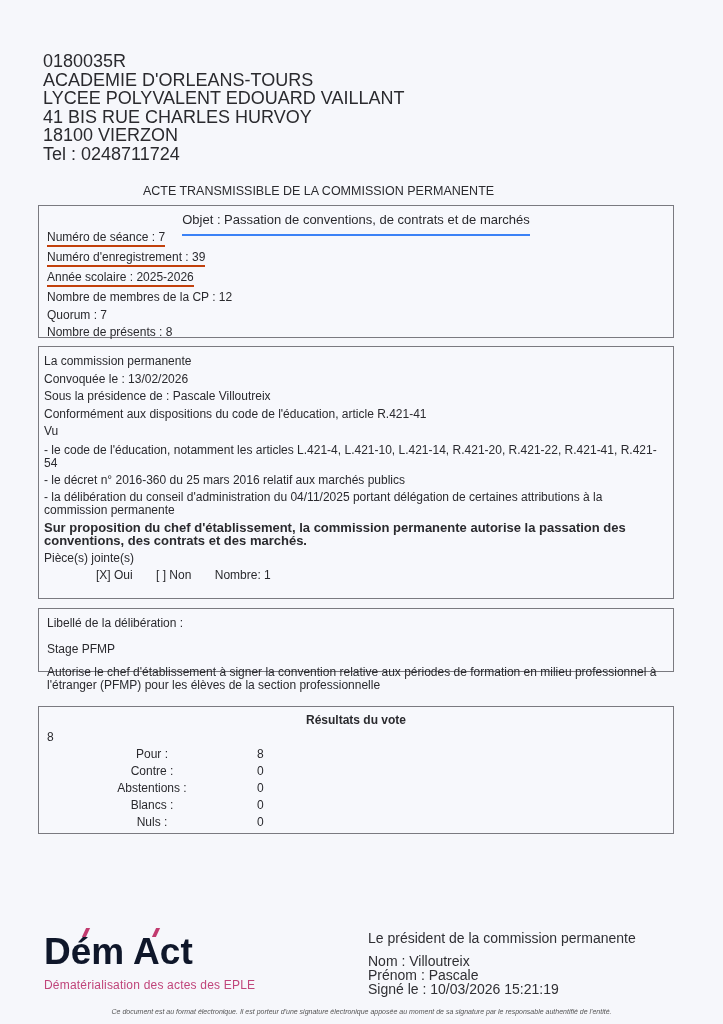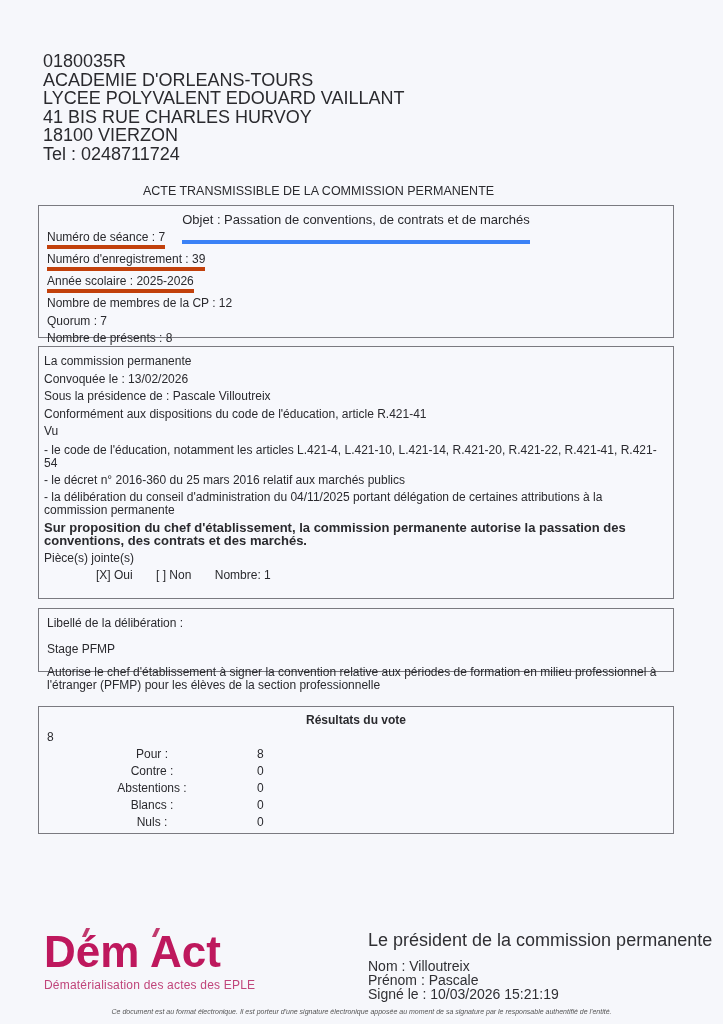--- a/index.html
+++ b/index.html
@@ -9,38 +9,38 @@
       position: relative; overflow: hidden;
     }
     .header { position: absolute; left: 43px; top: 52px; font-size: 18px; line-height: 18.6px; }
     .doc-title { position: absolute; left: 0; width: 637px; top: 184px; text-align: center; font-size: 12.5px; }
     .box { position: absolute; left: 38px; width: 636px; border: 1px solid #7a7a80; box-sizing: border-box; background: #f7f8fc; }
     .box1 { top: 205px; height: 133px; padding: 6px 8px; }
     .box2 { top: 346px; height: 253px; padding: 6px 5px; }
     .box3 { top: 608px; height: 64px; padding: 6px 8px; }
     .box4 { top: 706px; height: 128px; padding: 5px 8px; text-align: center; }
     .objet { text-align: center; font-size: 13px; margin-bottom: 2px; }
-    .objet span { border-bottom: 4px solid #3b82f6; padding-bottom: 13px; }
+    .objet span { border-bottom: 2px solid #3b82f6; padding-bottom: 7px; }
     .line { font-size: 12px; line-height: 17.5px; }
-    .ul { display: inline-block; border-bottom: 4px solid #c2410c; line-height: 15px; margin-bottom: 2px; }
+    .ul { display: inline-block; border-bottom: 2px solid #c2410c; line-height: 15px; margin-bottom: 2px; }
     .bullet { font-size: 12px; line-height: 13px; margin: 3px 0 4px 0; }
     .bold { font-weight: bold; font-size: 13px; line-height: 13px; margin: 3px 0 3px 0; }
     .pj-row { font-size: 12px; line-height: 17px; padding-left: 52px; }
     .pj-row span { margin-right: 20px; }
     .box3 .line { margin-bottom: 8px; }
     .box3 .para { font-size: 12px; line-height: 13px; }
     .vote-title { font-size: 12px; font-weight: bold; line-height: 17px; }
     .vote-row { display: flex; font-size: 12px; line-height: 17px; }
     .vote-row .lbl { width: 210px; }
     .logo { position: absolute; left: 44px; top: 930px; }
-    .logo-word { font-size: 44px; font-weight: bold; color: #be185d; letter-spacing: 0px; line-height: 44px; position: relative; }
+    .logo-word { font-size: 37px; font-weight: bold; color: #0f172a; letter-spacing: 0px; line-height: 44px; position: relative; }
     .logo-accent { position: absolute; width: 4px; height: 9px; background: #c13a6e; transform: skewX(-25deg); }
     .logo-sub { font-size: 12px; color: #c0457a; margin-top: 4px; letter-spacing: 0.2px; }
     .sign { position: absolute; left: 368px; top: 930px; color: #2f2f33; }
-    .sign-title { font-size: 18px; margin-bottom: 8px; }
+    .sign-title { font-size: 14px; margin-bottom: 8px; }
     .sign-line { font-size: 14px; line-height: 14px; }
     .footer { position: absolute; left: 0; width: 723px; top: 1008px; text-align: center; font-size: 7px; font-style: italic; color: #555; }
   </style>
 </head>
 <body>
 
 <div class="header">
   <div>0180035R</div>
   <div>ACADEMIE D'ORLEANS-TOURS</div>
   <div>LYCEE POLYVALENT EDOUARD VAILLANT</div>

